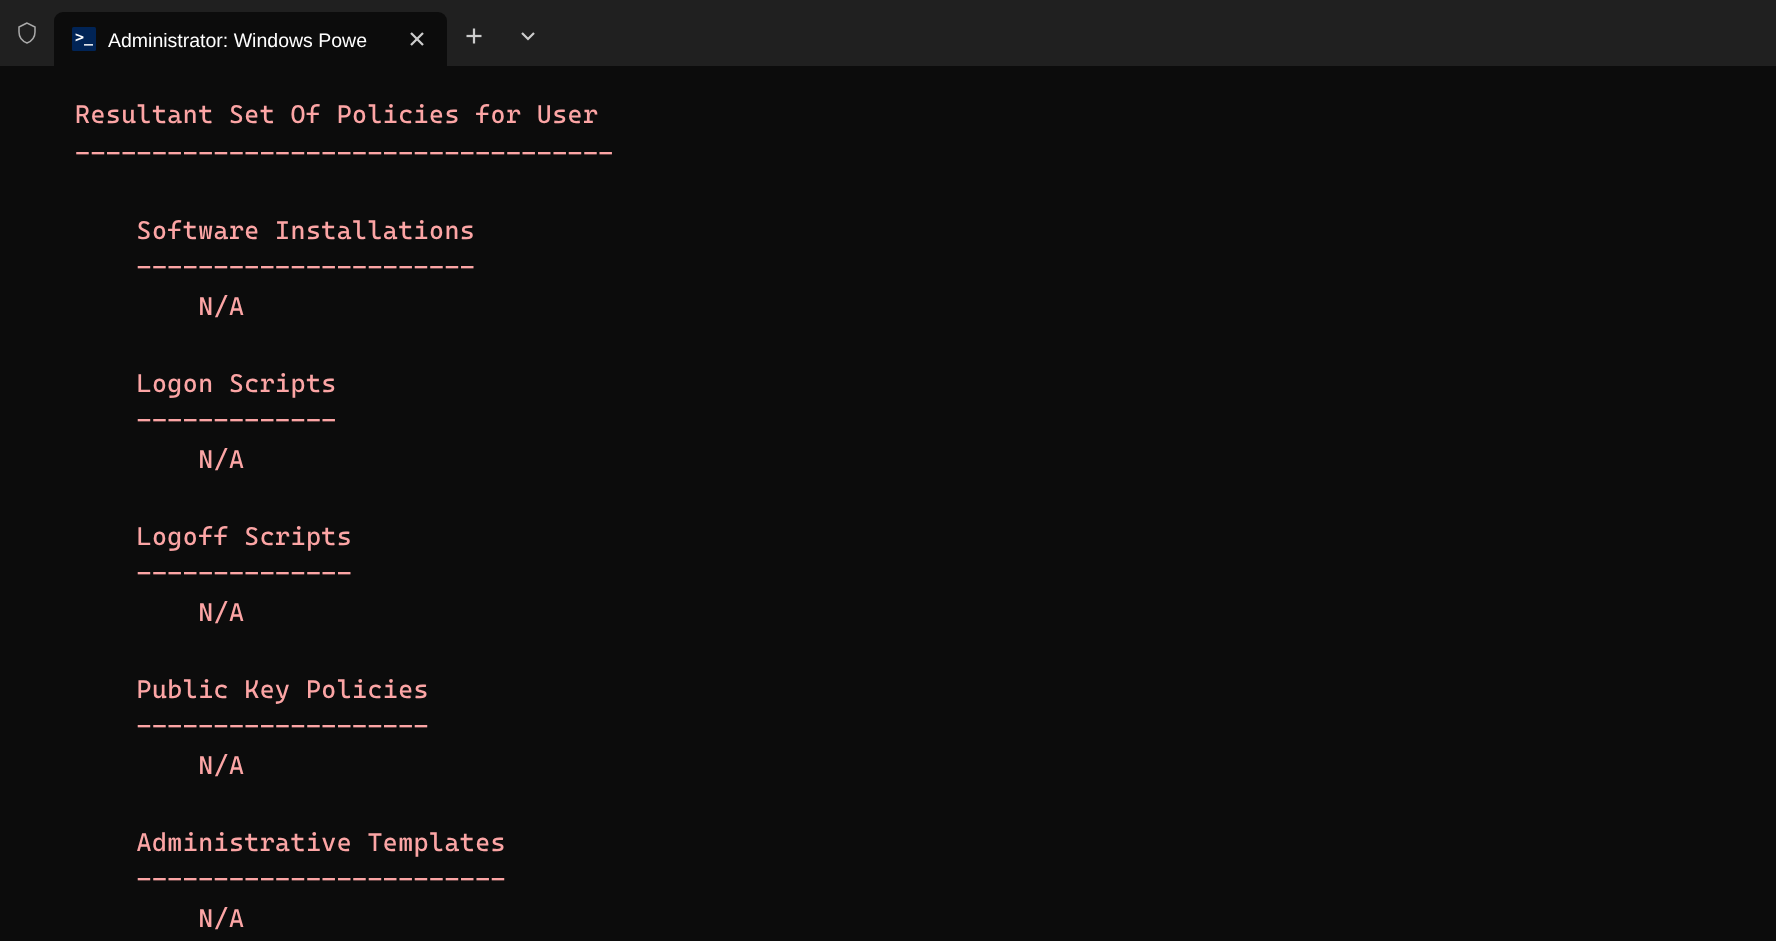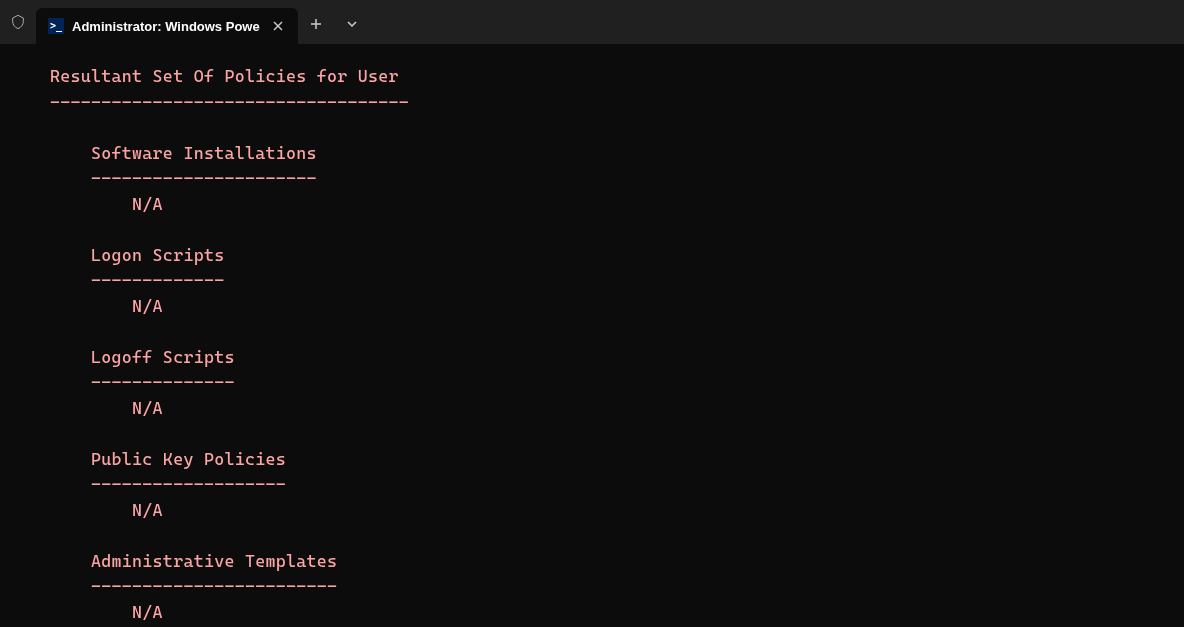--- a/index.html
+++ b/index.html
@@ -65,21 +65,21 @@
       font-weight: bold;
       font-family: Consolas, monospace;
       line-height: 1;
     }
     .tab-title {
       color: #ffffff;
       font-size: 13px;
       white-space: nowrap;
       overflow: hidden;
       width: 190px;
-      font-weight: 700;
+      font-weight: 400;
     }
     .tab-close {
       width: 16px;
       height: 16px;
       display: flex;
       justify-content: center;
       align-items: center;
       cursor: pointer;
     }
     .tab-close svg {

